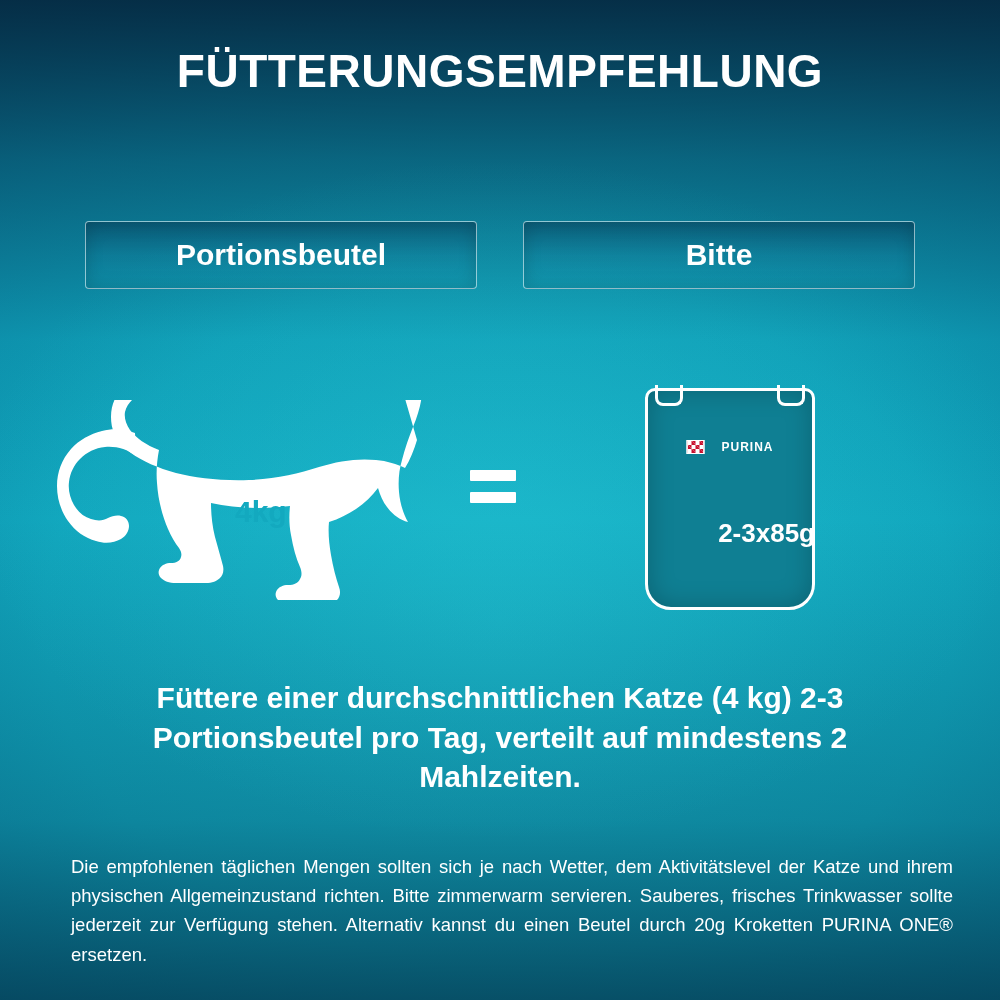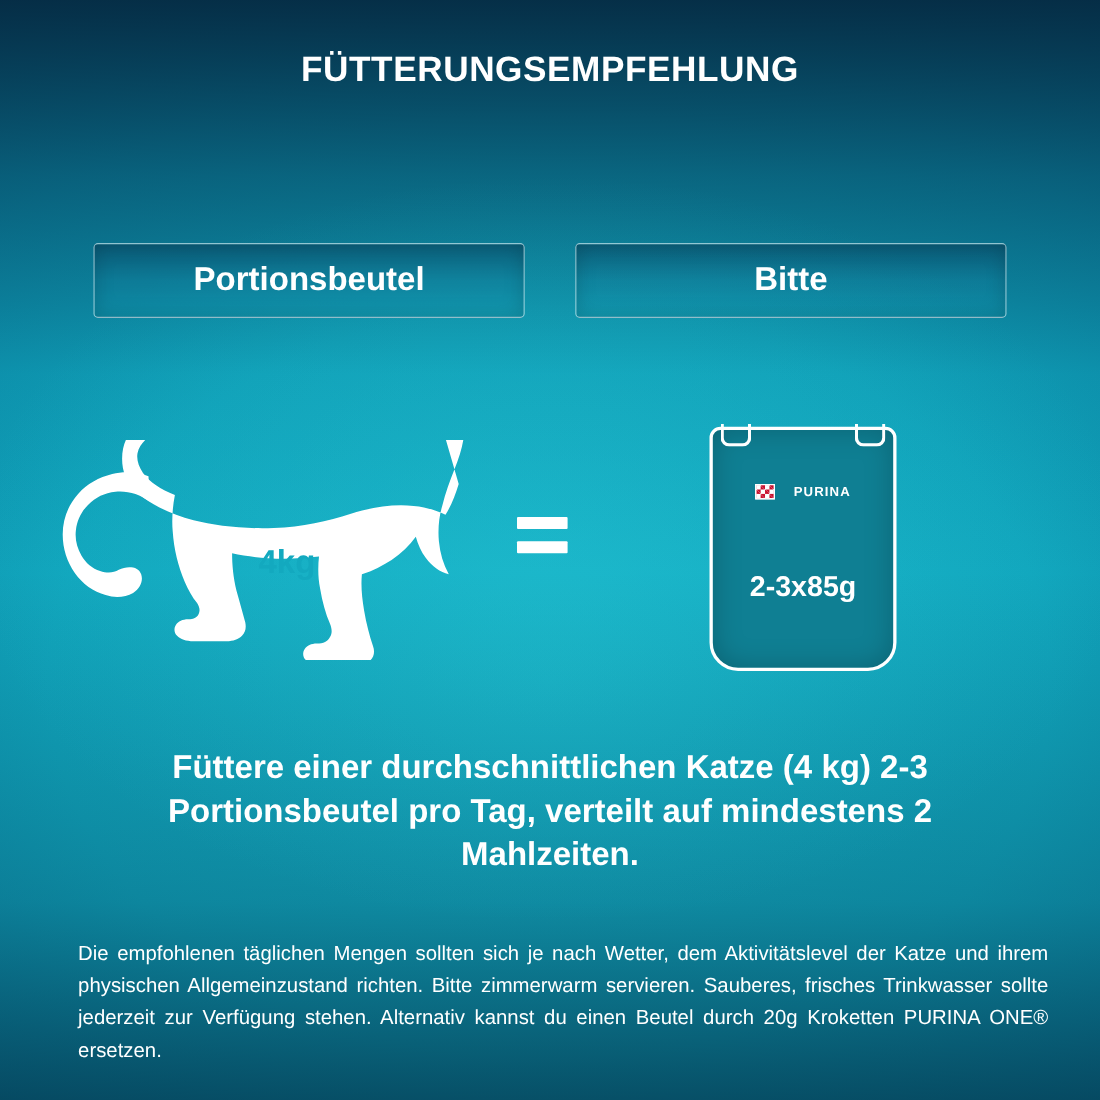--- a/index.html
+++ b/index.html
@@ -42,21 +42,21 @@
     height: 1000px;
   }
 
   .title {
     position: absolute;
     top: 46px;
     left: 0;
     width: 1000px;
     text-align: center;
     color: #ffffff;
-    font-size: 32px;
+    font-size: 46px;
     font-weight: bold;
     letter-spacing: 0.5px;
     line-height: 1.1;
   }
 
   .headers {
     position: absolute;
     top: 221px;
     left: 85px;
     width: 830px;
@@ -185,21 +185,21 @@
   }
   .one-word sup {
     font-size: 13px;
     vertical-align: super;
   }
   .pouch-qty {
     position: absolute;
     top: 130px;
     left: 0;
     width: 170px;
-    text-align: center;
+    text-align: right;
     color: #ffffff;
     font-size: 26px;
     font-weight: bold;
   }
 
   .headline {
     position: absolute;
     top: 678px;
     left: 70px;
     width: 860px;

